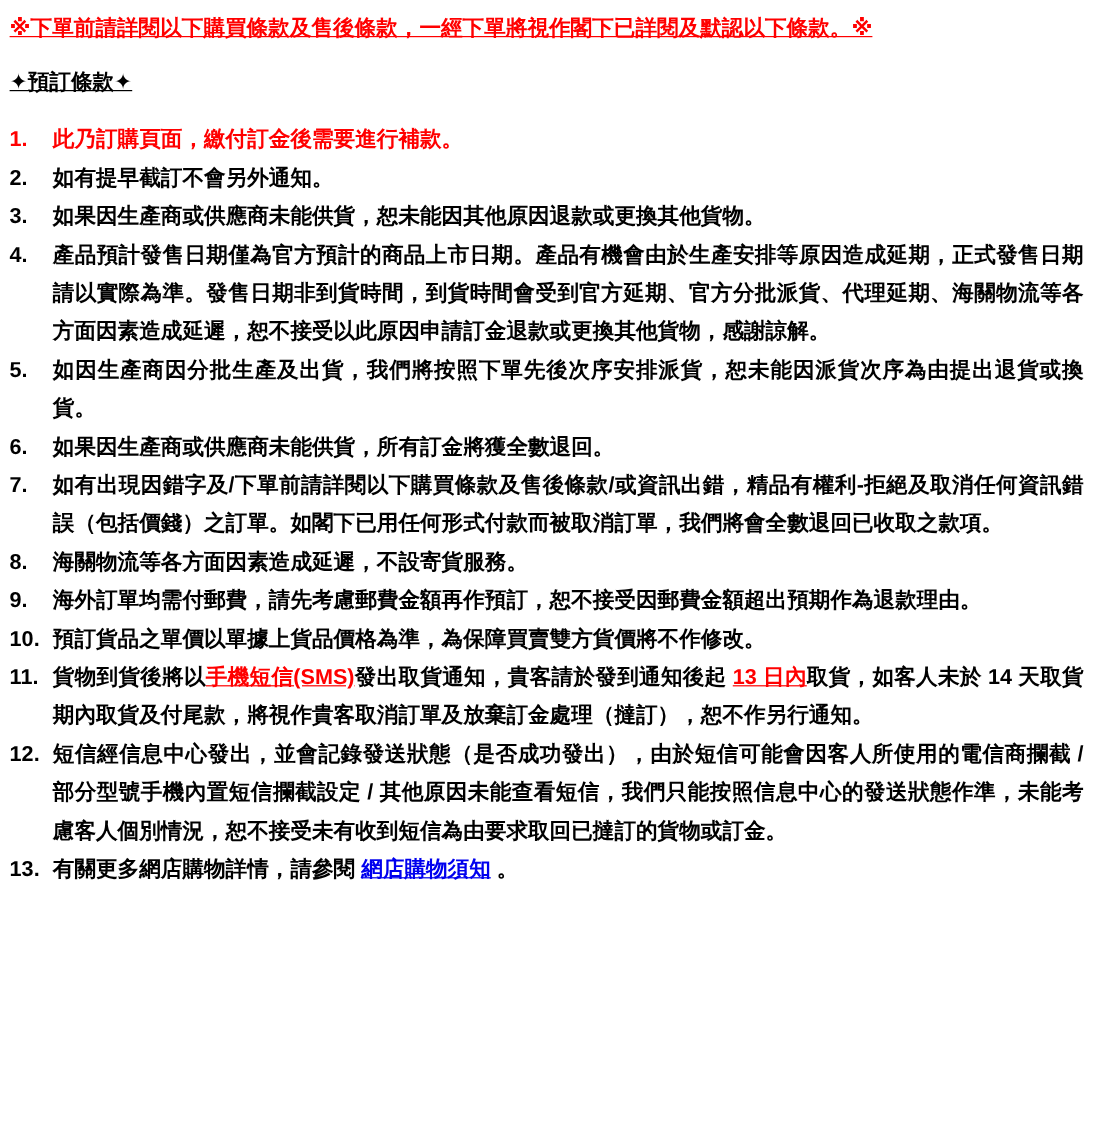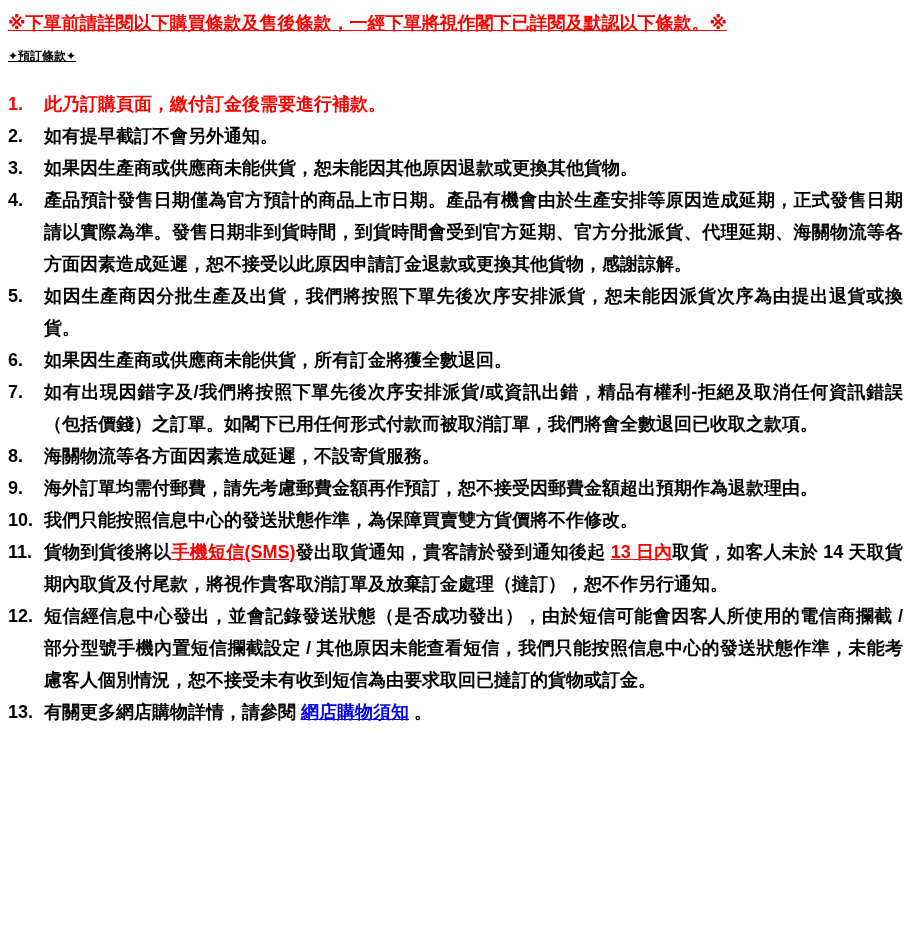--- a/index.html
+++ b/index.html
@@ -16,24 +16,24 @@
   .doc {
     padding: 8px 10px 8px 8px;
     box-sizing: border-box;
     width: 913px;
   }
   .title {
     color: #ff0000;
     font-size: 18px;
     line-height: 30px;
     text-decoration: underline;
-    margin-bottom: 4px;
+    margin-bottom: 16px;
   }
   .heading {
-    font-size: 12px;
+    font-size: 18px;
     line-height: 28px;
     margin-bottom: 18px;
   }
   .heading-inner {
     text-decoration: underline;
   }
   ol.terms {
     list-style: none;
     margin: 0;
     padding: 0;
@@ -102,36 +102,36 @@
       <span>如因生產商因分批生產及出貨，我們將按照下單先後次序安排派貨，恕未能因派貨次序為由提出退貨或換貨。</span>
     </li>
 
     <li class="term">
       <span class="num">6.</span>
       <span>如果因生產商或供應商未能供貨，所有訂金將獲全數退回。</span>
     </li>
 
     <li class="term">
       <span class="num">7.</span>
-      <span>如有出現因錯字及/我們將按照下單先後次序安排派貨/或資訊出錯，精品有權利-拒絕及取消任何資訊錯誤（包括價錢）之訂單。如閣下已用任何形式付款而被取消訂單，我們將會全數退回已收取之款項。</span>
+      <span>如有出現因錯字及/下單前請詳閱以下購買條款及售後條款/或資訊出錯，精品有權利-拒絕及取消任何資訊錯誤（包括價錢）之訂單。如閣下已用任何形式付款而被取消訂單，我們將會全數退回已收取之款項。</span>
     </li>
 
     <li class="term">
       <span class="num">8.</span>
       <span>海關物流等各方面因素造成延遲，不設寄貨服務。</span>
     </li>
 
     <li class="term">
       <span class="num">9.</span>
       <span>海外訂單均需付郵費，請先考慮郵費金額再作預訂，恕不接受因郵費金額超出預期作為退款理由。</span>
     </li>
 
     <li class="term">
       <span class="num">10.</span>
-      <span>我們只能按照信息中心的發送狀態作準，為保障買賣雙方貨價將不作修改。</span>
+      <span>預訂貨品之單價以單據上貨品價格為準，為保障買賣雙方貨價將不作修改。</span>
     </li>
 
     <li class="term">
       <span class="num">11.</span>
       <span>貨物到貨後將以</span><span class="hl">手機短信(SMS)</span><span>發出取貨通知，貴客請於發到通知後起 </span><span class="hl">13 日內</span><span>取貨，如客人未於 14 天取貨期內取貨及付尾款，將視作貴客取消訂單及放棄訂金處理（撻訂），恕不作另行通知。</span>
     </li>
 
     <li class="term">
       <span class="num">12.</span>
       <span>短信經信息中心發出，並會記錄發送狀態（是否成功發出），由於短信可能會因客人所使用的電信商攔截 / 部分型號手機內置短信攔截設定 / 其他原因未能查看短信，我們只能按照信息中心的發送狀態作準，未能考慮客人個別情況，恕不接受未有收到短信為由要求取回已撻訂的貨物或訂金。</span>

